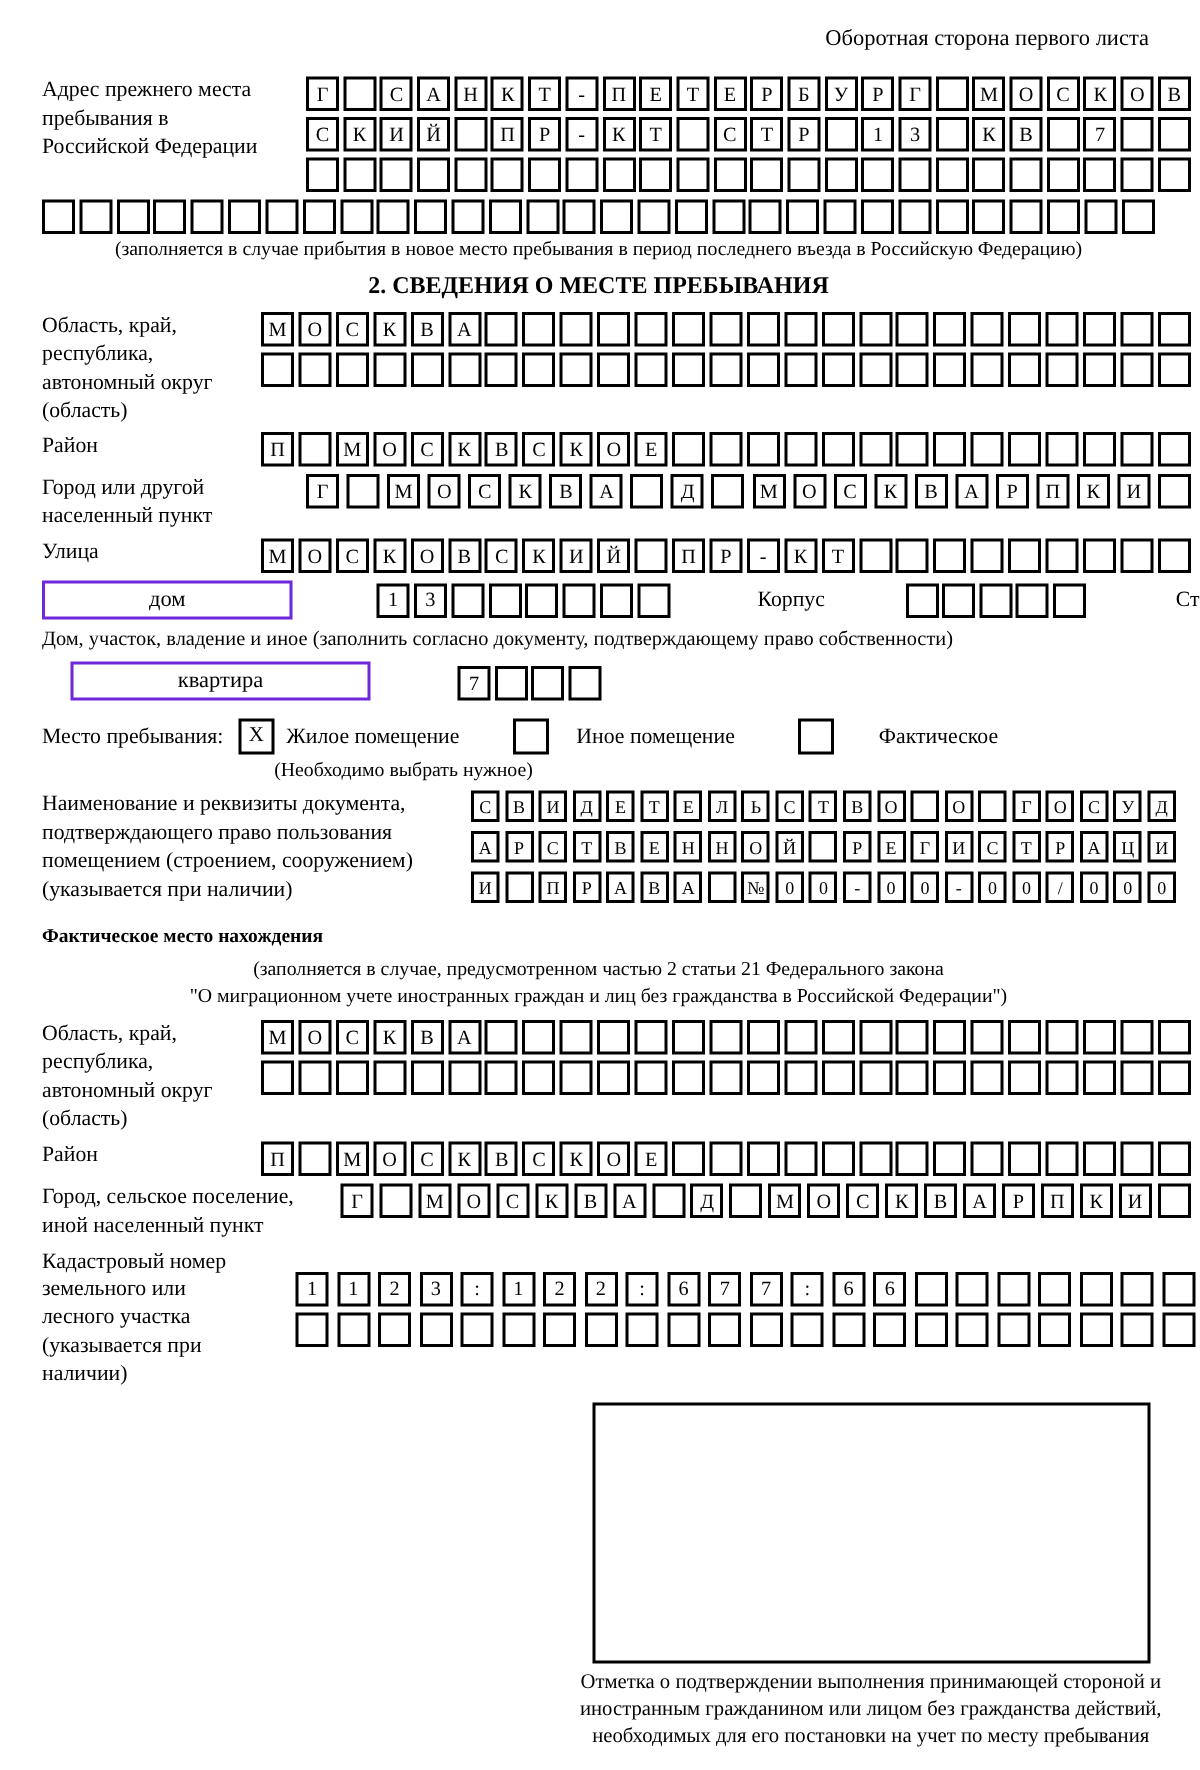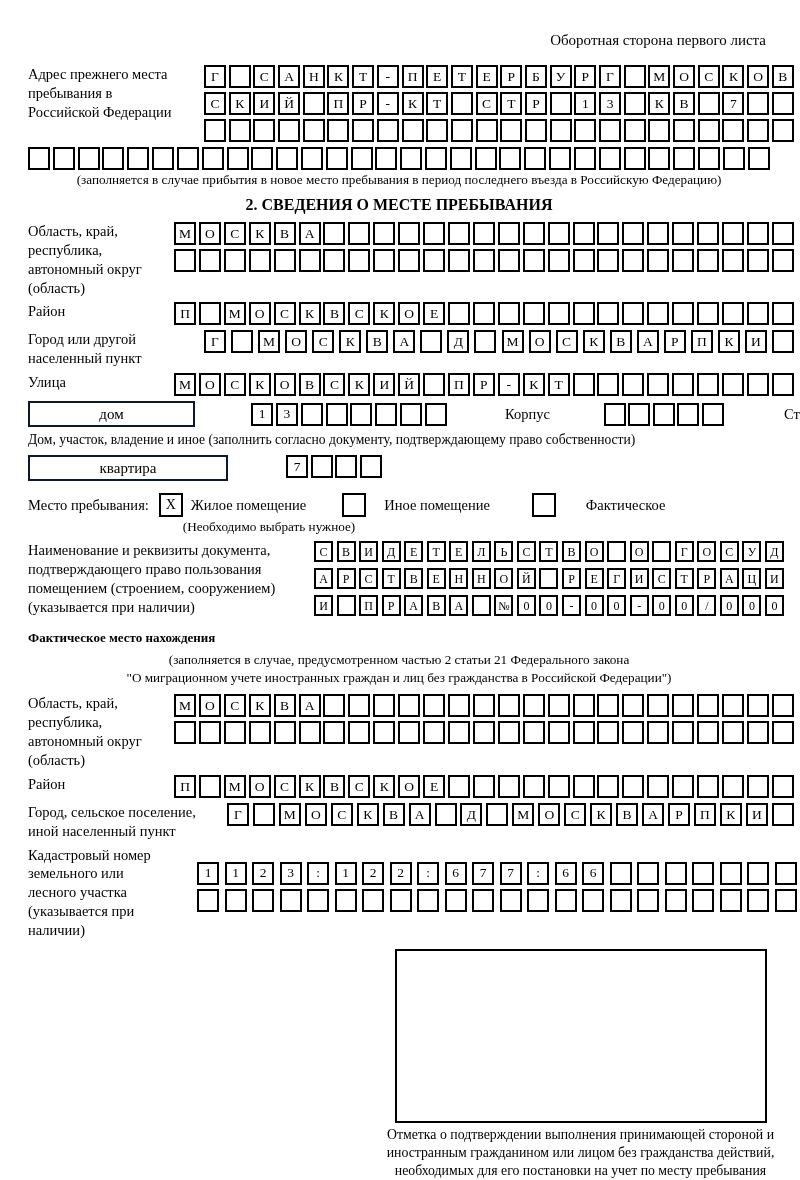--- a/index.html
+++ b/index.html
@@ -1,18 +1,18 @@
 <!DOCTYPE html>
 <html><head>
 <meta charset="utf-8">
 <style>
   html,body{margin:0;padding:0;background:#fff;}
   body{width:800px;height:1180px;overflow:hidden;color:#000;
        font-family:"Liberation Serif", serif;}
-  .sheet{box-sizing:border-box;width:800px;height:1180px;padding:20px 30px 0 28px;position:relative;}
+  .sheet{box-sizing:border-box;width:800px;height:1180px;padding:6px 30px 0 28px;position:relative;}
 
   .header-note{text-align:right;font-size:15px;margin:12px 4px 16px 0;}
 
   .frow{display:flex;align-items:flex-start;margin-bottom:5px;gap:24px;}
   .flabel{flex:none;font-size:14.5px;line-height:1.3;}
   .w152{width:152px;} .w122{width:122px;} .w175{width:175px;} .w145{width:145px;} .w262{width:262px;}
 
   .cells{display:flex;justify-content:space-between;flex:none;}
   .cell{box-sizing:border-box;flex:none;width:22px;height:23px;border:2px solid #000;
         display:flex;align-items:center;justify-content:center;
@@ -21,21 +21,21 @@
   .cw470{width:470px;} .cw600{width:600px;}
   .cw196{width:196px;} .cw120{width:120px;} .cw96{width:96px;}
   .rowstack{display:flex;flex-direction:column;gap:4px;}
   .doc .cell{width:19px;height:21px;font-size:12px;}
 
   .caption{font-size:13.2px;text-align:center;margin:2px 0 8px 0;}
   .caption-left{font-size:13.6px;text-align:left;margin:1px 0 7px 0;}
   .sec-title{font-size:16px;font-weight:bold;text-align:center;margin:8px 0 8px 0;}
   .sub-title{font-size:13px;font-weight:bold;text-align:left;margin:14px 0 6px 0;}
 
-  .named-box{box-sizing:border-box;border:2px solid #0f172a;height:26px;display:flex;
+  .named-box{box-sizing:border-box;border:2px solid #6d28d9;height:26px;display:flex;
              align-items:center;justify-content:center;font-size:15px;flex:none;}
   .inline-lbl{font-size:14.5px;line-height:26px;flex:none;}
 
   .stay-row{display:flex;align-items:center;margin:12px 0 2px 0;font-size:14.5px;}
   .stay-box{box-sizing:border-box;width:24px;height:24px;border:2px solid #000;flex:none;
             display:flex;align-items:center;justify-content:center;font-size:14px;}
   .stamp-wrap{margin-left:340px;width:425px;}
   .stamp-box{box-sizing:border-box;margin-left:27px;width:372px;height:174px;border:2px solid #000;}
   .stamp-note{font-size:13.8px;text-align:center;line-height:1.3;margin-top:3px;} .gap4{height:4px;}
 </style>
@@ -343,21 +343,21 @@
     <div style="width:8px;flex:none;"></div>
     <div class="cells cw96">
         <span class="cell">1</span>
         <span class="cell"></span>
         <span class="cell"></span>
         <span class="cell"></span>
       </div>
   </div>
   <div class="caption-left">Дом, участок, владение и иное (заполнить согласно документу, подтверждающему право собственности)</div>
 
-  <div class="frow" style="align-items:flex-start;">
+  <div class="frow" style="align-items:flex-end;margin-left:19px;">
     <div class="named-box" style="width:200px;">квартира</div>
     <div style="width:10px;flex:none;"></div>
     <div class="cells cw96">
         <span class="cell">7</span>
         <span class="cell"></span>
         <span class="cell"></span>
         <span class="cell"></span>
       </div>
   </div>
 

